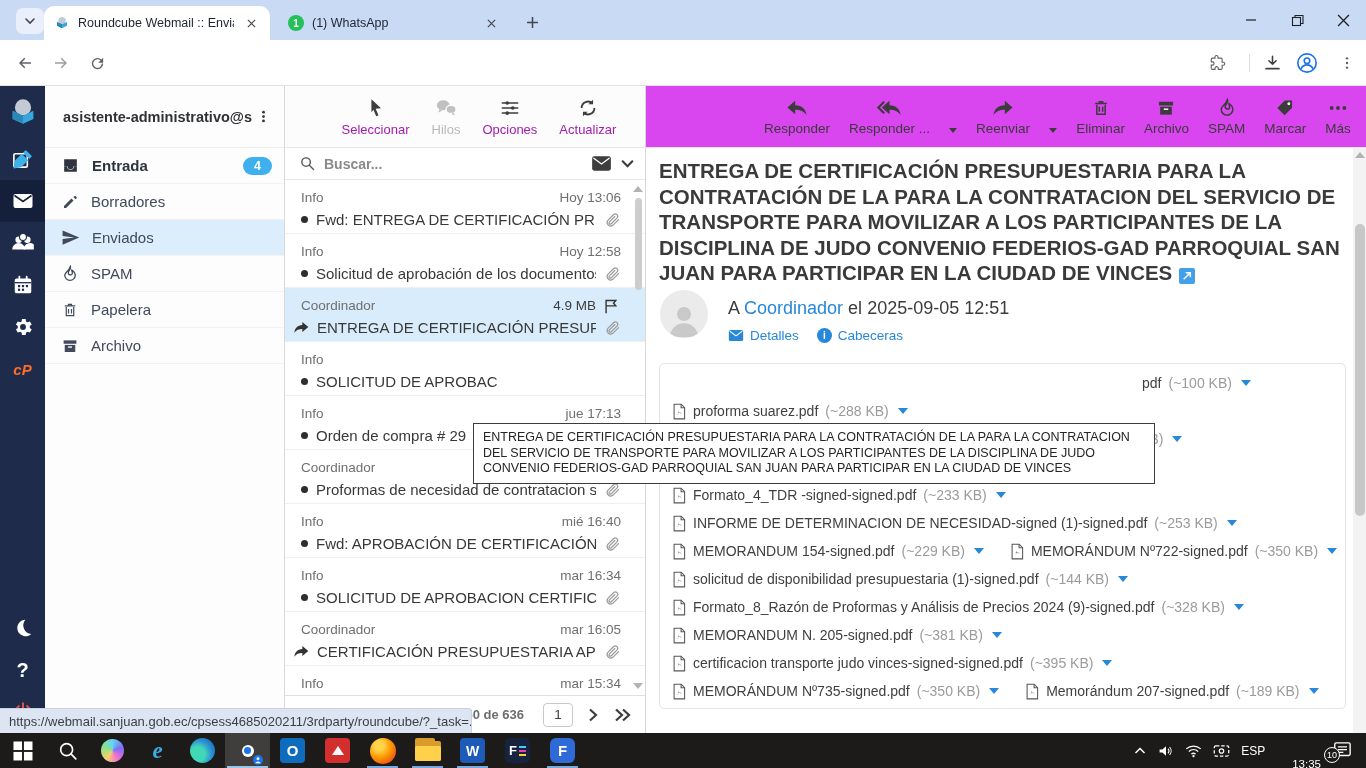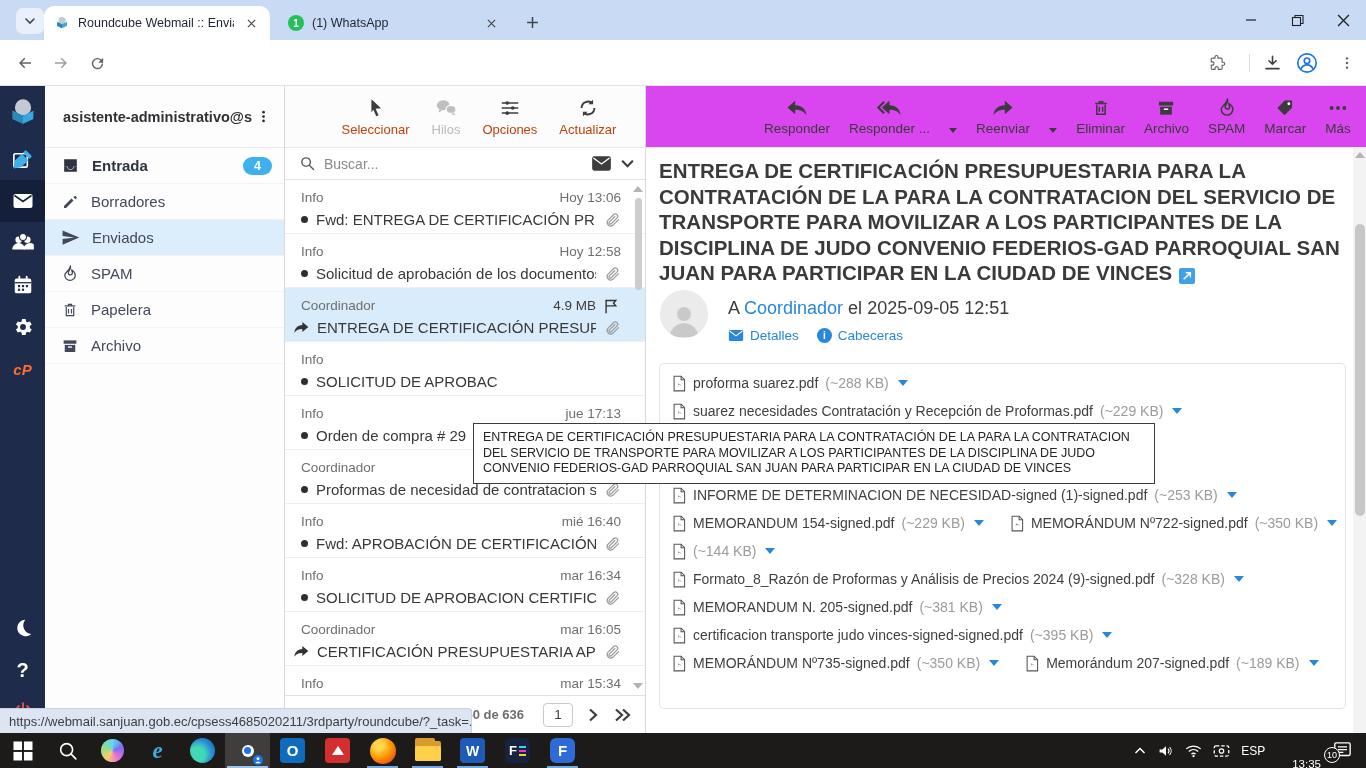--- a/index.html
+++ b/index.html
@@ -47,24 +47,24 @@
   .folder{height:36px;display:flex;align-items:center;padding:0 12px 0 16px;gap:12px;border-bottom:1px solid #f3f3f3;font-size:15px;color:#41495a;}
   .folder .flabel{flex:1;}
   .folder.selected{background:#dceefb;}
   .folder.boldname .flabel{font-weight:bold;color:#2d3440;}
   .badge{background:#3fb0ee;color:#fff;font-size:12.5px;font-weight:bold;border-radius:10px;padding:2px 11px;}
 
   
   .maillist{position:absolute;left:284px;top:0;width:362px;height:647px;background:#fff;border-left:1px solid #d9d9d9;border-right:1px solid #d9d9d9;}
   .mltoolbar{height:62px;display:flex;align-items:center;justify-content:center;gap:22px;border-bottom:1px solid #e6e6e6;background:#fcfcfc;padding-left:28px;}
   .tbtn{display:flex;flex-direction:column;align-items:center;gap:3px;}
-  .tbtn .tlabel{font-size:13px;color:#c2410c;}
+  .tbtn .tlabel{font-size:13px;color:#a21caf;}
   .tbtn.disabled .tlabel{color:#b9b9b9;}
   .searchrow{height:32px;display:flex;align-items:center;padding:0 10px 0 14px;border-bottom:1px solid #e6e6e6;gap:8px;}
-  .search-input{border:none;outline:none;background:transparent;flex:1;font-size:14px;color:#737373;font-family:"Liberation Sans",sans-serif;}
+  .search-input{border:none;outline:none;background:transparent;flex:1;font-size:14px;color:#737373;font-family:"Liberation Sans",sans-serif;font-weight:bold;}
   .search-input::placeholder{color:#8a8a8a;}
   .rows{position:absolute;top:94px;left:0;right:0;bottom:38px;overflow:hidden;}
   .msgrow{height:54px;border-bottom:1px solid #efefef;padding:7px 24px 0 16px;}
   .msgrow.selected{background:#d8ecfb;}
   .mline1{display:flex;align-items:center;gap:6px;height:20px;}
   .sender{font-size:13.5px;color:#6f6f6f;flex:1;}
   .mdate{font-size:13.5px;color:#6f6f6f;}
   .mline2{display:flex;align-items:center;gap:8px;height:22px;margin-top:1px;}
   .dot{width:7px;height:7px;border-radius:50%;background:#2e2e2e;flex:none;}
   .subj{font-size:15px;color:#383838;flex:1;white-space:nowrap;overflow:hidden;}
@@ -680,20 +680,27 @@
               <span class="ibadge"></span>
               <span>Cabeceras</span>
             </span>
           </div>
         </div>
       </div>
 
       <div class="attachbox">
 
         <div class="attrow">
+          <span class="att covered">
+            <span class="attname">pdf</span>
+            <span class="attsize">(~100 KB)</span>
+            <span class="attcaret"></span>
+          </span>
+        </div>
+        <div class="attrow">
           <span class="att">
             <svg width="14" height="17" viewBox="0 0 20 24">
                 <path d="M3 1.5h10l5 5v16H3z" fill="none" stroke="#555" stroke-width="1.5"></path>
                 <path d="M13 1.5v5h5" fill="none" stroke="#555" stroke-width="1.5"></path>
                 <path d="M7 14c2.5-1 5.5-1 7 .5-2 .5-4-1-5-4 .8 2.5.3 5-1.5 7 .7-1.8 1.5-3 4-4z" fill="#555"></path>
               </svg>
             <span class="attname">proforma suarez.pdf</span>
             <span class="attsize">(~288 KB)</span>
             <span class="attcaret"></span>
           </span>
@@ -768,20 +775,21 @@
             <span class="attcaret"></span>
           </span>
         </div>
         <div class="attrow">
           <span class="att">
             <svg width="14" height="17" viewBox="0 0 20 24">
                 <path d="M3 1.5h10l5 5v16H3z" fill="none" stroke="#555" stroke-width="1.5"></path>
                 <path d="M13 1.5v5h5" fill="none" stroke="#555" stroke-width="1.5"></path>
                 <path d="M7 14c2.5-1 5.5-1 7 .5-2 .5-4-1-5-4 .8 2.5.3 5-1.5 7 .7-1.8 1.5-3 4-4z" fill="#555"></path>
               </svg>
+            <span class="attname">solicitud de disponibilidad presupuestaria (1)-signed.pdf</span>
             <span class="attsize">(~144 KB)</span>
             <span class="attcaret"></span>
           </span>
         </div>
         <div class="attrow">
           <span class="att">
             <svg width="14" height="17" viewBox="0 0 20 24">
                 <path d="M3 1.5h10l5 5v16H3z" fill="none" stroke="#555" stroke-width="1.5"></path>
                 <path d="M13 1.5v5h5" fill="none" stroke="#555" stroke-width="1.5"></path>
                 <path d="M7 14c2.5-1 5.5-1 7 .5-2 .5-4-1-5-4 .8 2.5.3 5-1.5 7 .7-1.8 1.5-3 4-4z" fill="#555"></path>

